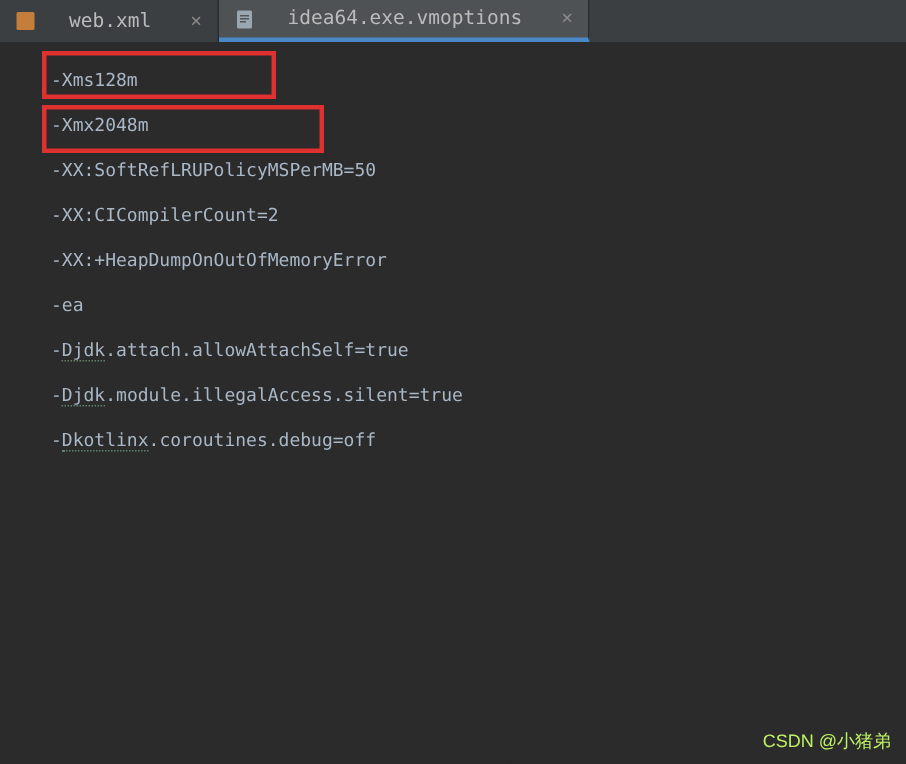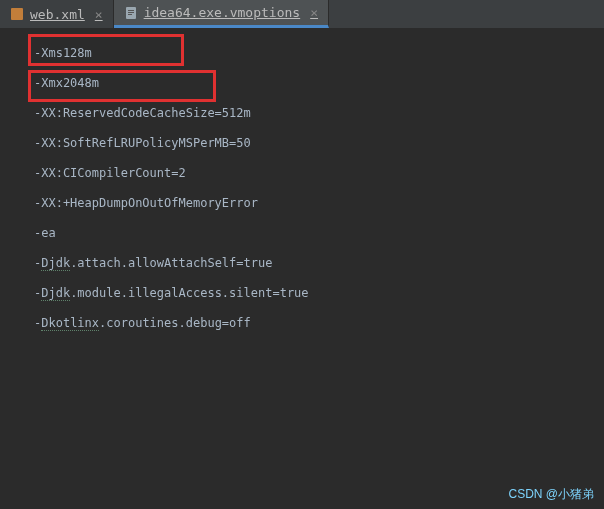--- a/index.html
+++ b/index.html
@@ -21,23 +21,22 @@
       height: 28px;
       align-items: stretch;
     }
     .tab {
       display: flex;
       align-items: center;
       padding: 0 10px;
       color: #bbbbbb;
       font-size: 13px;
       cursor: pointer;
-      gap: 6px;
+      gap: 22px;
       border-right: 1px solid #2b2b2b;
-      text-decoration: underline;
     }
     .tab.active {
       background: #4e5254;
       border-bottom: 3px solid #4a88c7;
       padding-bottom: 0;
     }
     .tab-icon {
       width: 14px;
       height: 14px;
       display: inline-flex;
@@ -77,21 +76,21 @@
       width: 188px;
       height: 32px;
     }
     .underline {
       border-bottom: 1px dotted #5f826b;
     }
     .watermark {
       position: absolute;
       bottom: 6px;
       right: 10px;
-      color: #7dd3fc;
+      color: #bef264;
       font-size: 12px;
       font-family: Arial, sans-serif;
       margin-top: 19px;
     }
   </style>
 </head>
 <body>
 
 <div class="tab-bar">
   <div class="tab">
@@ -113,21 +112,20 @@
         </svg>
     </span>
     <span>idea64.exe.vmoptions</span>
     <span class="close-x">×</span>
   </div>
 </div>
 
 <div class="editor" id="editor">
     <div class="code-line">-Xms128m</div>
     <div class="code-line">-Xmx2048m</div>
-    <div class="code-line">-XX:ReservedCodeCacheSize=512m</div>
     <div class="code-line">-XX:SoftRefLRUPolicyMSPerMB=50</div>
     <div class="code-line">-XX:CICompilerCount=2</div>
     <div class="code-line">-XX:+HeapDumpOnOutOfMemoryError</div>
     <div class="code-line">-ea</div>
     <div class="code-line">-<span class="underline">Djdk</span>.attach.allowAttachSelf=true</div>
     <div class="code-line">-<span class="underline">Djdk</span>.module.illegalAccess.silent=true</div>
     <div class="code-line">-<span class="underline">Dkotlinx</span>.coroutines.debug=off</div>
   </div>
 
 <div class="highlight-box box1"></div>

